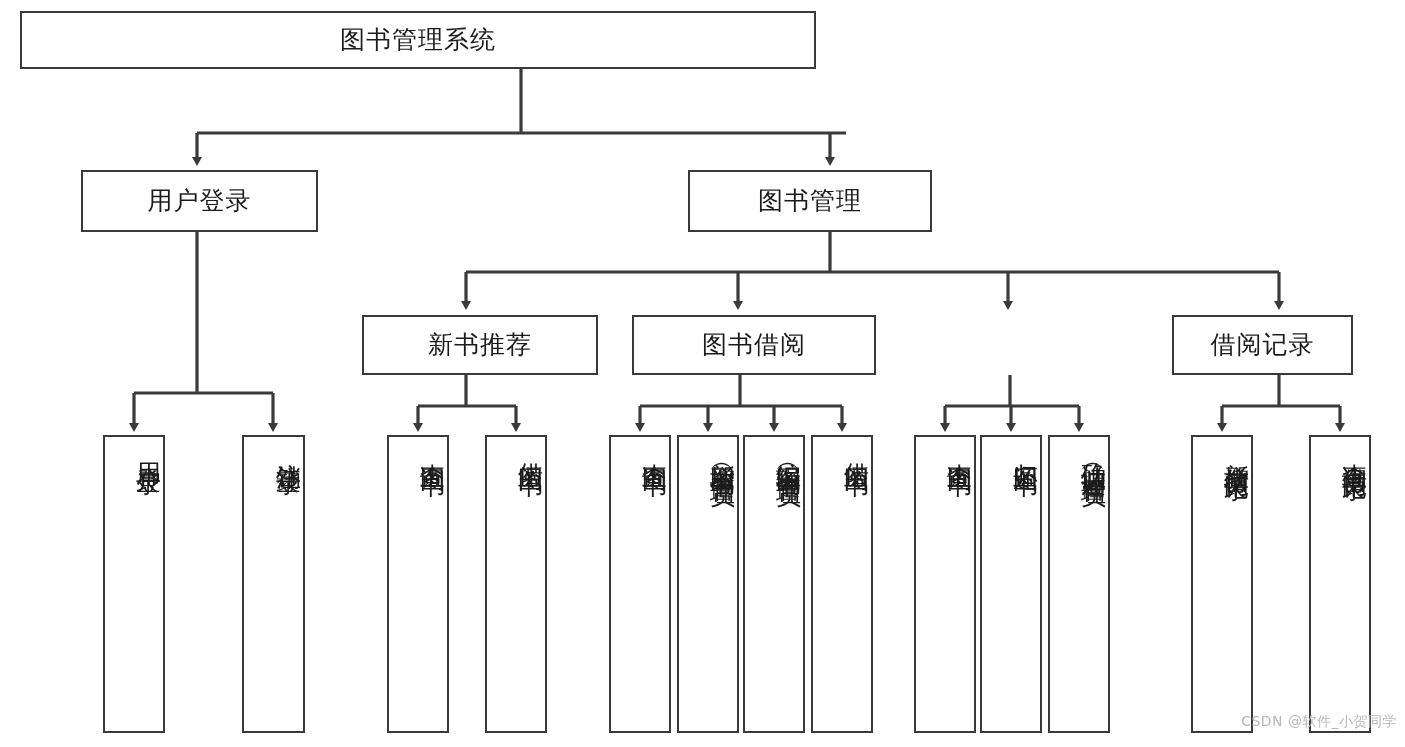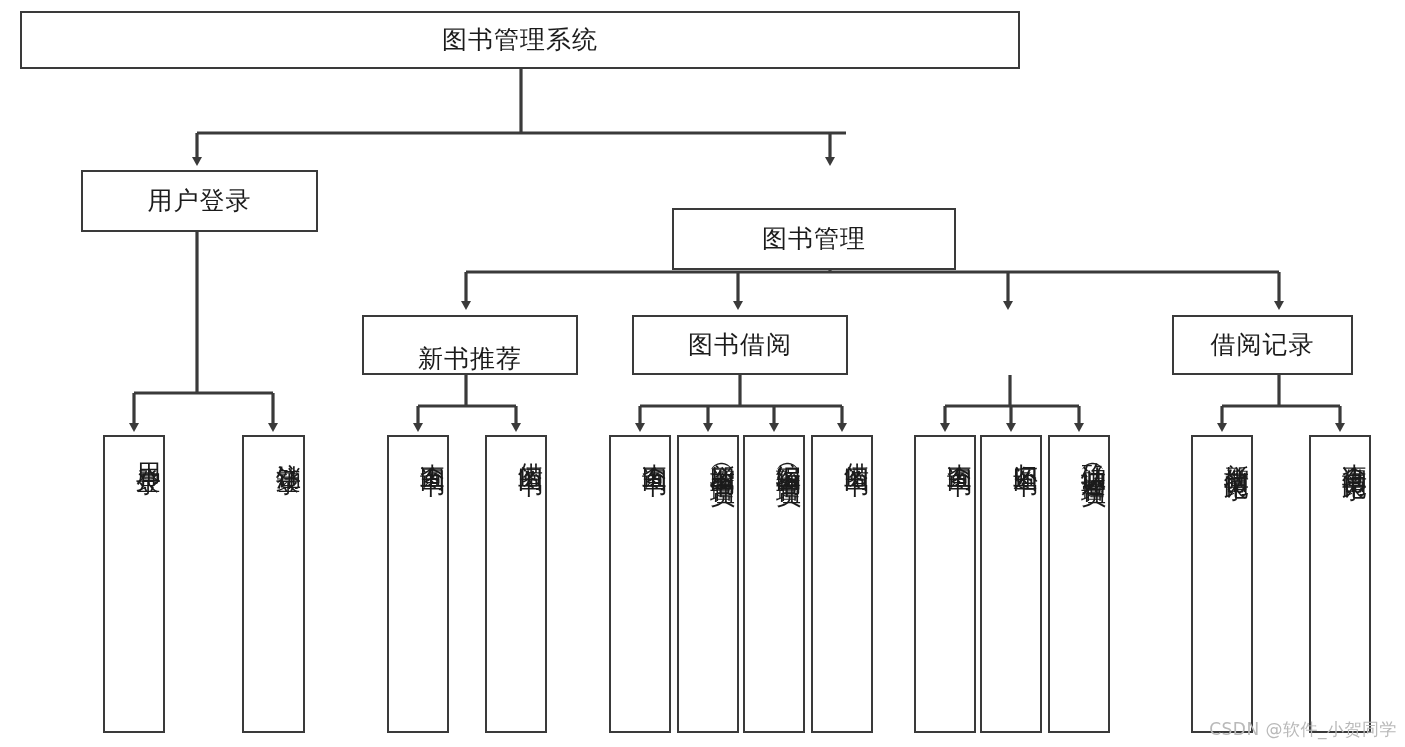--- a/index.html
+++ b/index.html
@@ -51,22 +51,22 @@
     position: absolute;
     left: 0;
     top: 0;
     width: 1405px;
     height: 747px;
     pointer-events: none;
   }
   #watermark {
     position: absolute;
     right: 8px;
-    bottom: 6px;
-    font-size: 17px;
+    bottom: 16px;
+    font-size: 14px;
     color: #b9b9b9;
     letter-spacing: 0.5px;
     white-space: nowrap;
   }
 </style>
 </head>
 <body>
 
 <div id="canvas">
 
@@ -113,35 +113,35 @@
       <path d="M1011,406 L1011,424" marker-end="url(#arrow)"></path>
       <path d="M1079,406 L1079,424" marker-end="url(#arrow)"></path>
 
       <path d="M1279,375 L1279,406"></path>
       <path d="M1222,406 L1340,406"></path>
       <path d="M1222,406 L1222,424" marker-end="url(#arrow)"></path>
       <path d="M1340,406 L1340,424" marker-end="url(#arrow)"></path>
     </g>
   </svg>
 
-  <div class="node h" style="left:20px; top:11px; width:1000px; height:58px;">
+  <div class="node h" style="left:20px; top:11px; width:796px; height:58px;">
     <span>图书管理系统</span>
   </div>
 
   <div class="node h" style="left:81px; top:170px; width:237px; height:62px;">
     <span>用户登录</span>
   </div>
-  <div class="node h" style="left:672px; top:170px; width:284px; height:62px;margin-top:38px;">
+  <div class="node h" style="left:688px; top:170px; width:244px; height:62px;">
     <span>图书管理</span>
   </div>
 
-  <div class="node h" style="left:362px; top:315px; width:216px; height:60px;align-items:flex-end;">
+  <div class="node h" style="left:362px; top:315px; width:236px; height:60px;">
     <span>新书推荐</span>
   </div>
-  <div class="node h" style="left:632px; top:315px; width:216px; height:60px;">
+  <div class="node h" style="left:632px; top:315px; width:244px; height:60px;">
     <span>图书借阅</span>
   </div>
   <div class="node h" style="left:1172px; top:315px; width:181px; height:60px;">
     <span>借阅记录</span>
   </div>
 
   <div class="node v" style="left:103px; top:435px; width:62px; height:298px;">
     <span class="vtext">用户登录</span>
   </div>
   <div class="node v" style="left:242px; top:435px; width:63px; height:298px;">

